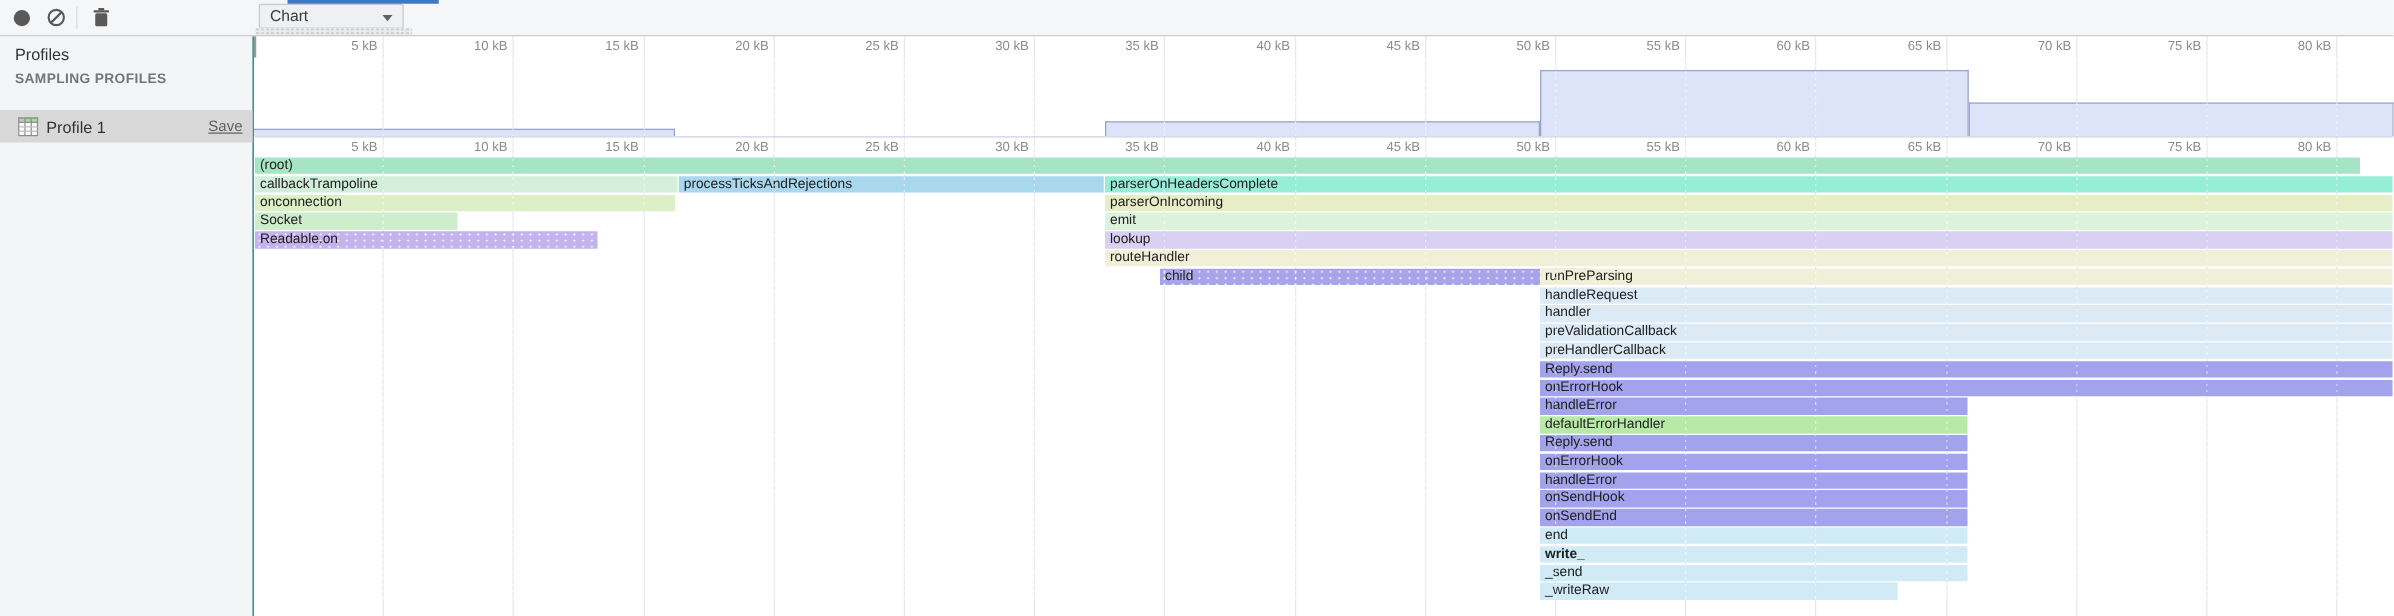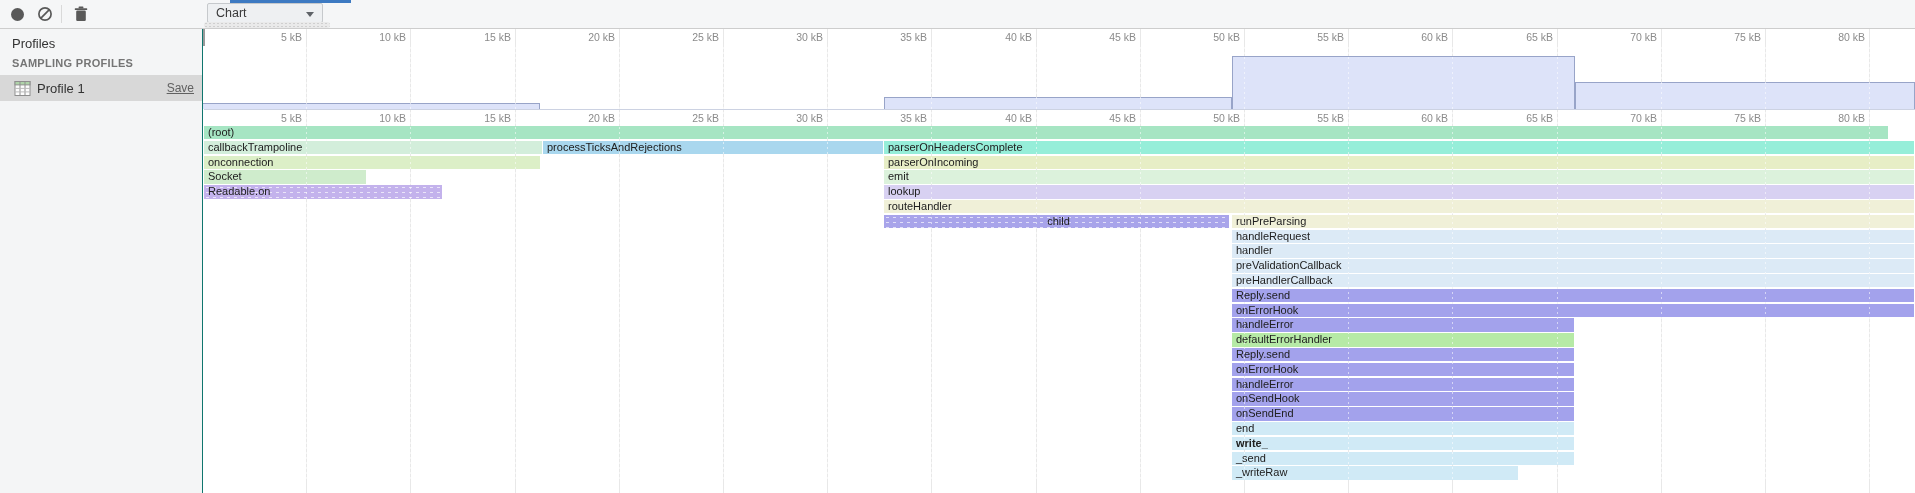--- a/index.html
+++ b/index.html
@@ -17,21 +17,21 @@
   .select-arrow{position:absolute;right:8px;top:8px;width:0;height:0;
                 border-left:4px solid transparent;border-right:4px solid transparent;border-top:5px solid #5f6368;}
   .accent-line{position:absolute;left:230px;top:0;width:121px;height:2.5px;}
   .scroll-thumb{position:absolute;left:204px;top:22px;width:126px;height:6px;border-radius:3px;
                 background:radial-gradient(#cfcfcf 1px,transparent 1px) 0 0/4px 3px #eaeaea;}
   
   .sidebar{position:absolute;left:0;top:28px;width:203px;height:465px;background:#f4f5f6;
            border-right:1px solid #0f766e;box-sizing:border-box;z-index:5;}
   .sb-heading{position:absolute;left:12px;top:8px;font-size:13px;color:#333;}
   .sb-section{position:absolute;left:12px;top:29px;font-size:11px;color:#757575;letter-spacing:.3px;font-weight:bold;}
-  .profile-row{position:absolute;left:0;top:47px;width:100%;height:26px;background:#d8d8d8;
+  .profile-row{position:absolute;left:0;top:60px;width:100%;height:26px;background:#d8d8d8;
                display:flex;align-items:center;}
   .profile-row .name{font-size:13px;color:#333;margin-left:6px;}
   .profile-row .save{margin-left:auto;margin-right:8px;font-size:12px;color:#616161;
                      text-decoration:underline;cursor:pointer;}
   .profile-icon{margin-left:14px;display:flex;}
   
   .gridline{position:absolute;top:28px;height:465px;width:1px;background:#e8e8e8;z-index:0;}
   .origin-tick{position:absolute;left:203px;top:28px;width:2px;height:18px;background:#9a9a9a;z-index:2;}
   .axis-label{position:absolute;width:70px;text-align:right;font-size:10.5px;color:#8b8b8b;z-index:2;}
   .ov-seg{position:absolute;z-index:1;box-sizing:border-box;}
@@ -76,24 +76,24 @@
   <div class="ov-base"></div>
   <div id="flame">
       <div class="frame" title="(root)" style="left: 204px; top: 126px; width: 1684px; height: 13.4px; background-color: rgb(166, 229, 195);">(root)</div>
       <div class="frame" title="callbackTrampoline" style="left: 204px; top: 140.8px; width: 338px; height: 13.4px; background-color: rgb(211, 238, 219);">callbackTrampoline</div>
       <div class="frame" title="processTicksAndRejections" style="left: 543px; top: 140.8px; width: 340px; height: 13.4px; background-color: rgb(169, 215, 238);">processTicksAndRejections</div>
       <div class="frame" title="parserOnHeadersComplete" style="left: 884px; top: 140.8px; width: 1030px; height: 13.4px; background-color: rgb(150, 238, 217);">parserOnHeadersComplete</div>
       <div class="frame" title="onconnection" style="left: 204px; top: 155.6px; width: 336px; height: 13.4px; background-color: rgb(220, 239, 199);">onconnection</div>
       <div class="frame" title="parserOnIncoming" style="left: 884px; top: 155.6px; width: 1030px; height: 13.4px; background-color: rgb(231, 238, 198);">parserOnIncoming</div>
       <div class="frame" title="Socket" style="left: 204px; top: 170.4px; width: 162px; height: 13.4px; background-color: rgb(207, 236, 204);">Socket</div>
       <div class="frame" title="emit" style="left: 884px; top: 170.4px; width: 1030px; height: 13.4px; background-color: rgb(220, 242, 220);">emit</div>
-      <div class="frame dotted" title="Readable.on" style="left: 204px; top: 185.2px; width: 238px; height: 13.4px; background-color: rgb(195, 178, 236);">Readable.on</div>
+      <div class="frame dotted" title="Readable.on" style="left: 204px; top: 185.2px; width: 274px; height: 13.4px; background-color: rgb(195, 178, 236);">Readable.on</div>
       <div class="frame" title="lookup" style="left: 884px; top: 185.2px; width: 1030px; height: 13.4px; background-color: rgb(216, 209, 242);">lookup</div>
       <div class="frame" title="routeHandler" style="left: 884px; top: 200px; width: 1030px; height: 13.4px; background-color: rgb(240, 240, 216);">routeHandler</div>
-      <div class="frame dotted" title="child" style="left: 884px; top: 214.8px; width: 345px; height: 13.4px; background-color: rgb(168, 164, 234); text-align: center;">child</div>
+      <div class="frame dotted" title="child" style="left: 928px; top: 214.8px; width: 345px; height: 13.4px; background-color: rgb(168, 164, 234);">child</div>
       <div class="frame" title="runPreParsing" style="left: 1232px; top: 214.8px; width: 682px; height: 13.4px; background-color: rgb(240, 240, 216);">runPreParsing</div>
       <div class="frame" title="handleRequest" style="left: 1232px; top: 229.6px; width: 682px; height: 13.4px; background-color: rgb(220, 234, 246);">handleRequest</div>
       <div class="frame" title="handler" style="left: 1232px; top: 244.4px; width: 682px; height: 13.4px; background-color: rgb(220, 234, 246);">handler</div>
       <div class="frame" title="preValidationCallback" style="left: 1232px; top: 259.2px; width: 682px; height: 13.4px; background-color: rgb(220, 234, 246);">preValidationCallback</div>
       <div class="frame" title="preHandlerCallback" style="left: 1232px; top: 274px; width: 682px; height: 13.4px; background-color: rgb(220, 234, 246);">preHandlerCallback</div>
       <div class="frame" title="Reply.send" style="left: 1232px; top: 288.8px; width: 682px; height: 13.4px; background-color: rgb(163, 162, 236);">Reply.send</div>
       <div class="frame" title="onErrorHook" style="left: 1232px; top: 303.6px; width: 682px; height: 13.4px; background-color: rgb(163, 162, 236);">onErrorHook</div>
       <div class="frame" title="handleError" style="left: 1232px; top: 318.4px; width: 342px; height: 13.4px; background-color: rgb(163, 162, 236);">handleError</div>
       <div class="frame" title="defaultErrorHandler" style="left: 1232px; top: 333.2px; width: 342px; height: 13.4px; background-color: rgb(182, 234, 166);">defaultErrorHandler</div>
       <div class="frame" title="Reply.send" style="left: 1232px; top: 348px; width: 342px; height: 13.4px; background-color: rgb(163, 162, 236);">Reply.send</div>

